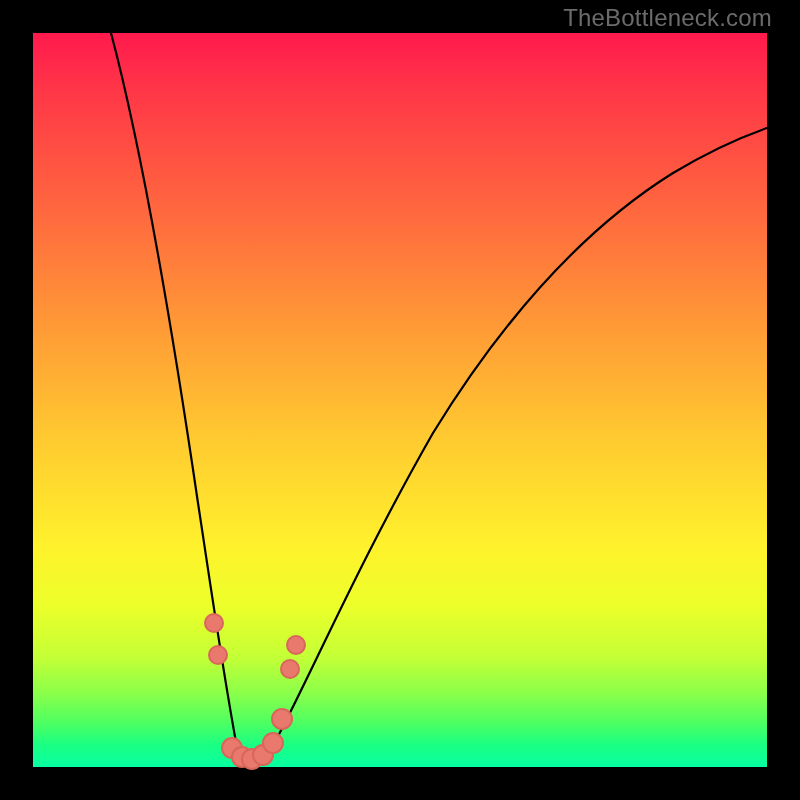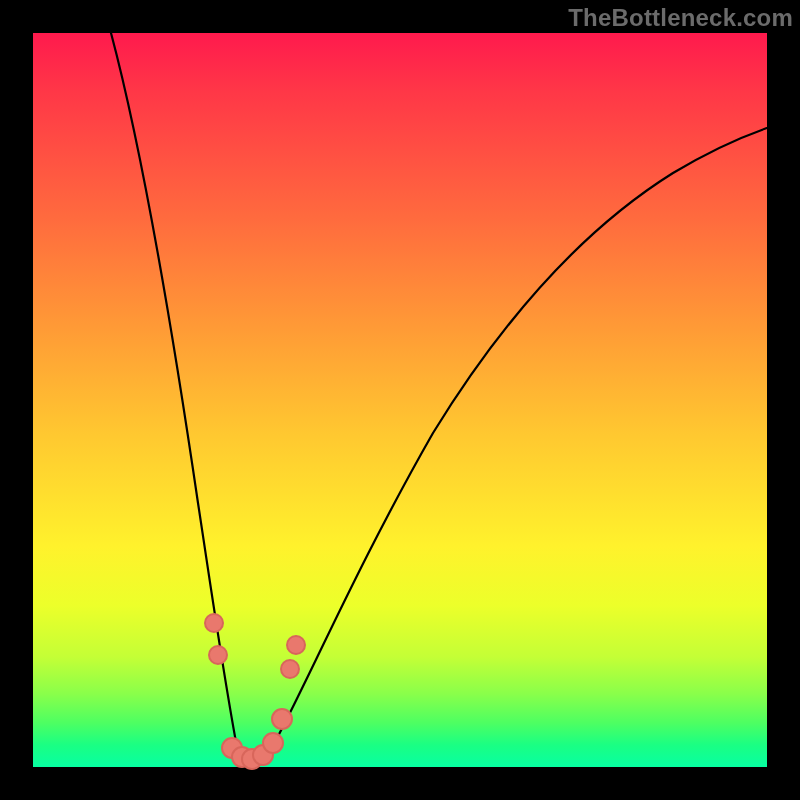--- a/index.html
+++ b/index.html
@@ -15,24 +15,24 @@
     position: absolute;
     left: 0;
     top: 0;
     width: 800px;
     height: 800px;
     background: #000;
   }
   .watermark {
     position: absolute;
     top: 4px;
-    right: 7px;
+    right: 28px;
     color: #6b6b6b;
     font-size: 24px;
-    font-weight: 700;
+    font-weight: 400;
     letter-spacing: 0.2px;
     z-index: 10;
   }
   .plot {
     position: absolute;
     left: 33px;
     top: 33px;
     width: 734px;
     height: 734px;
     

